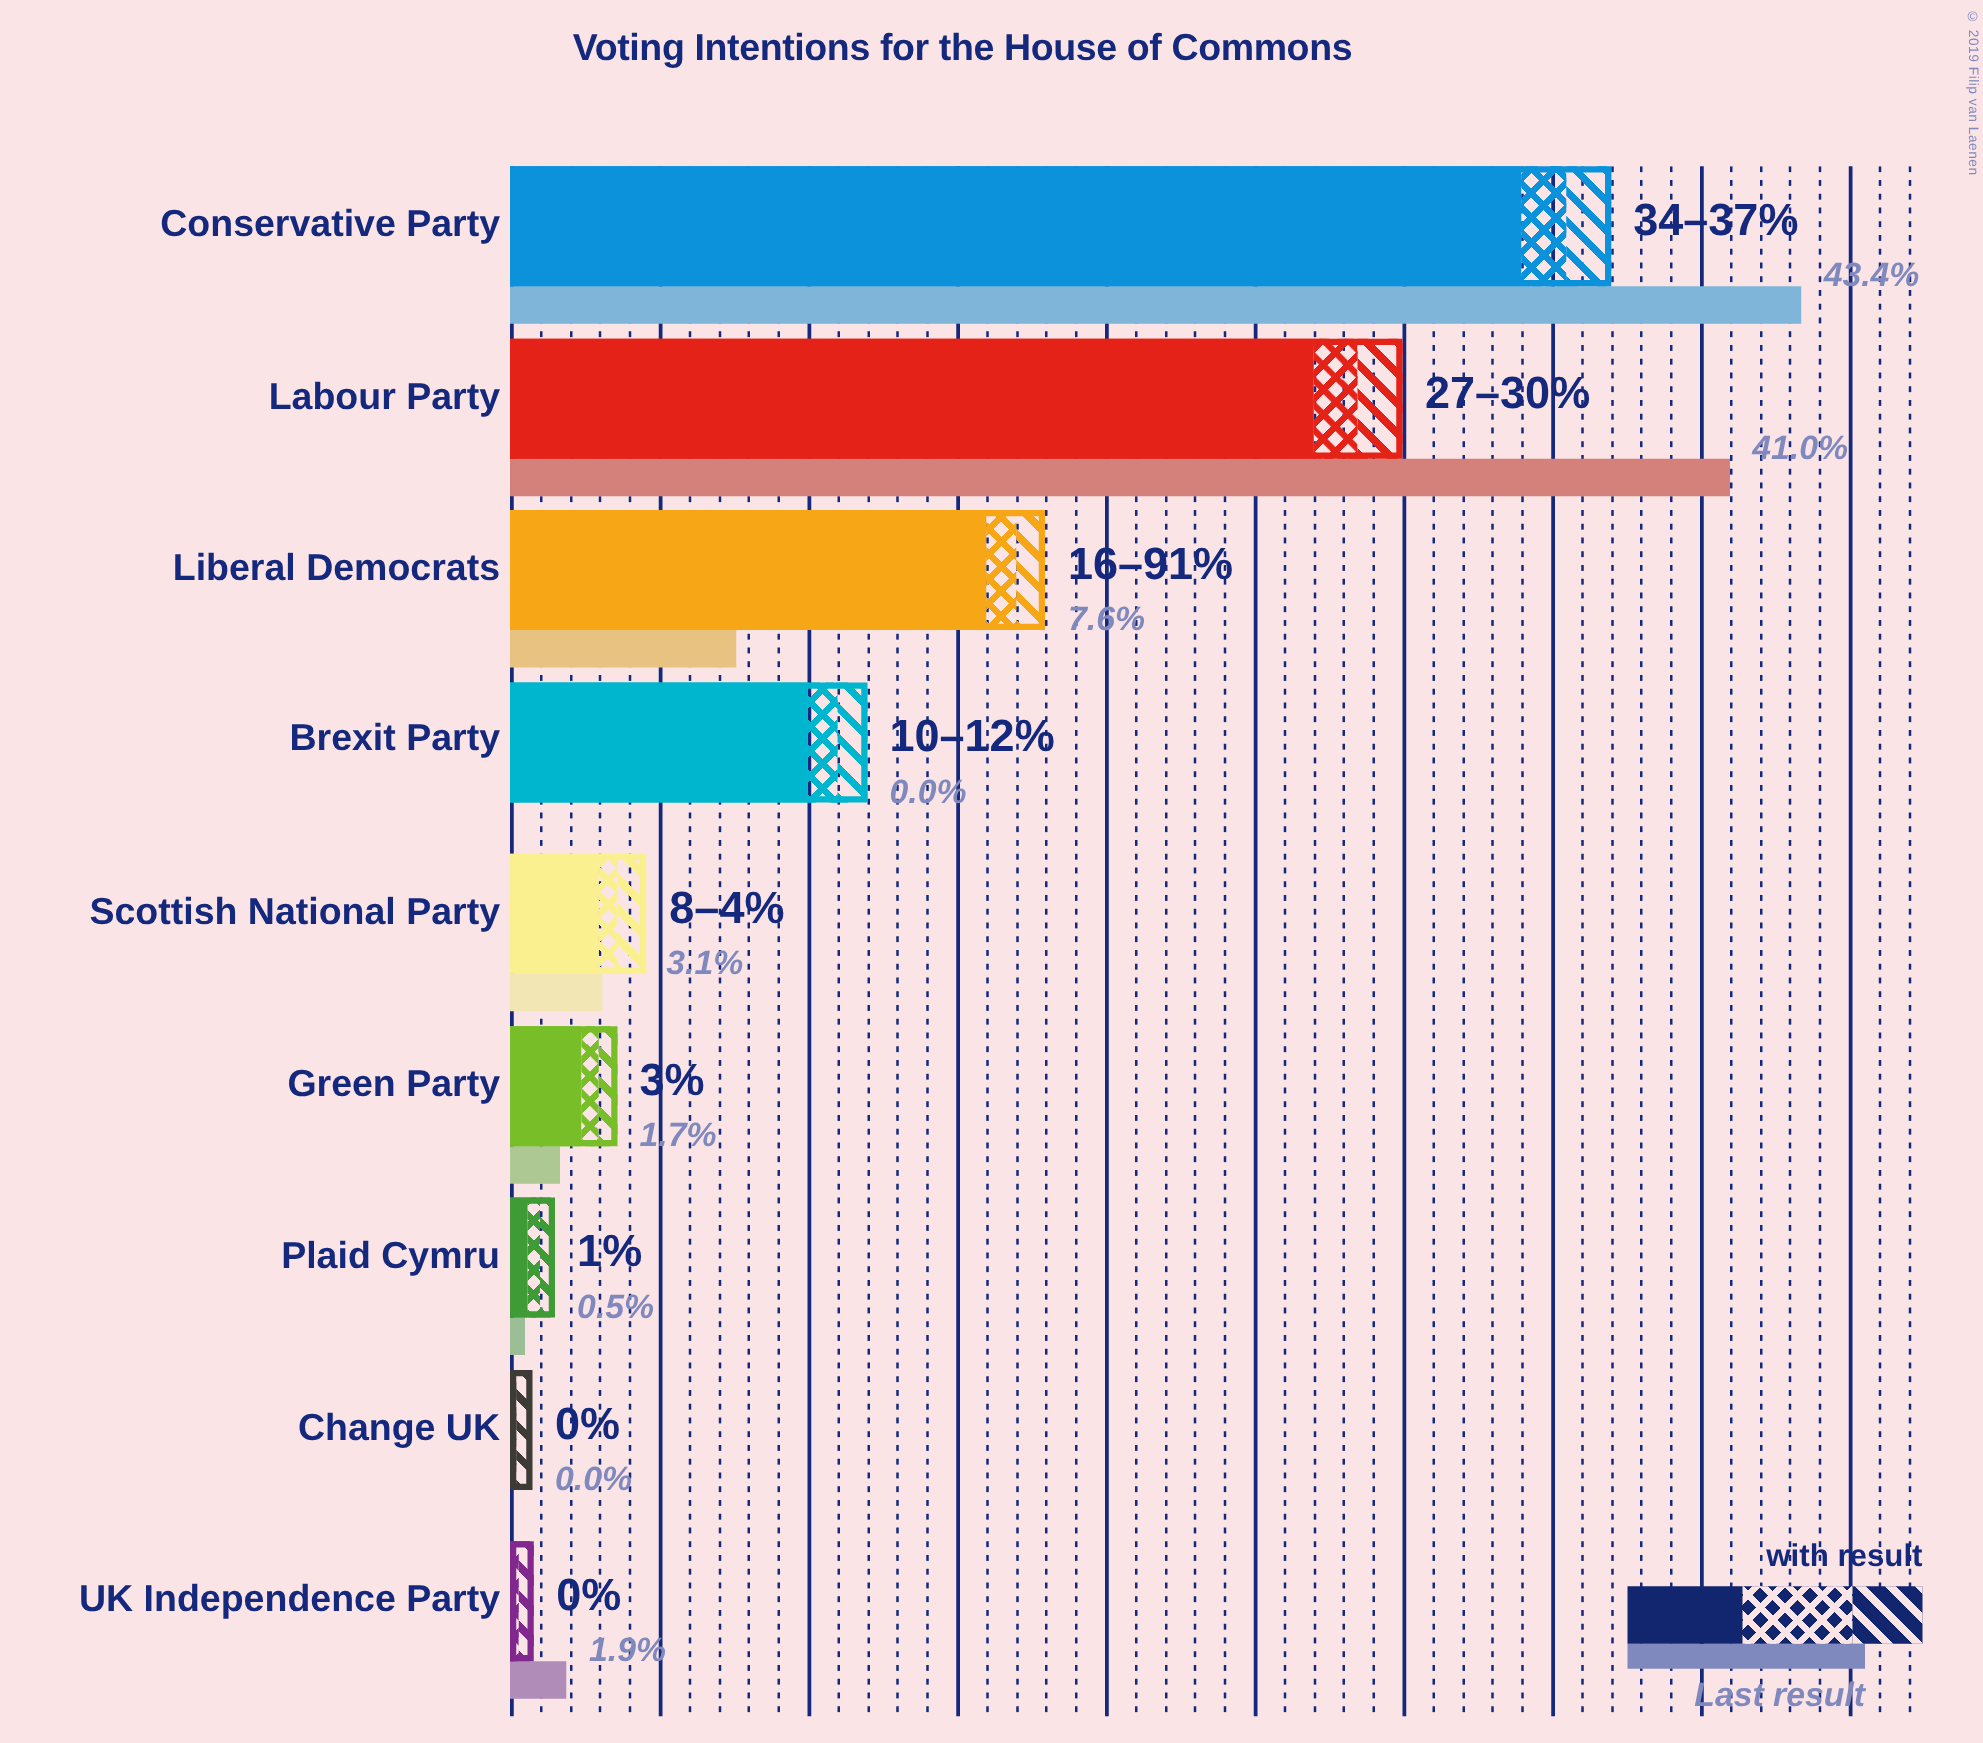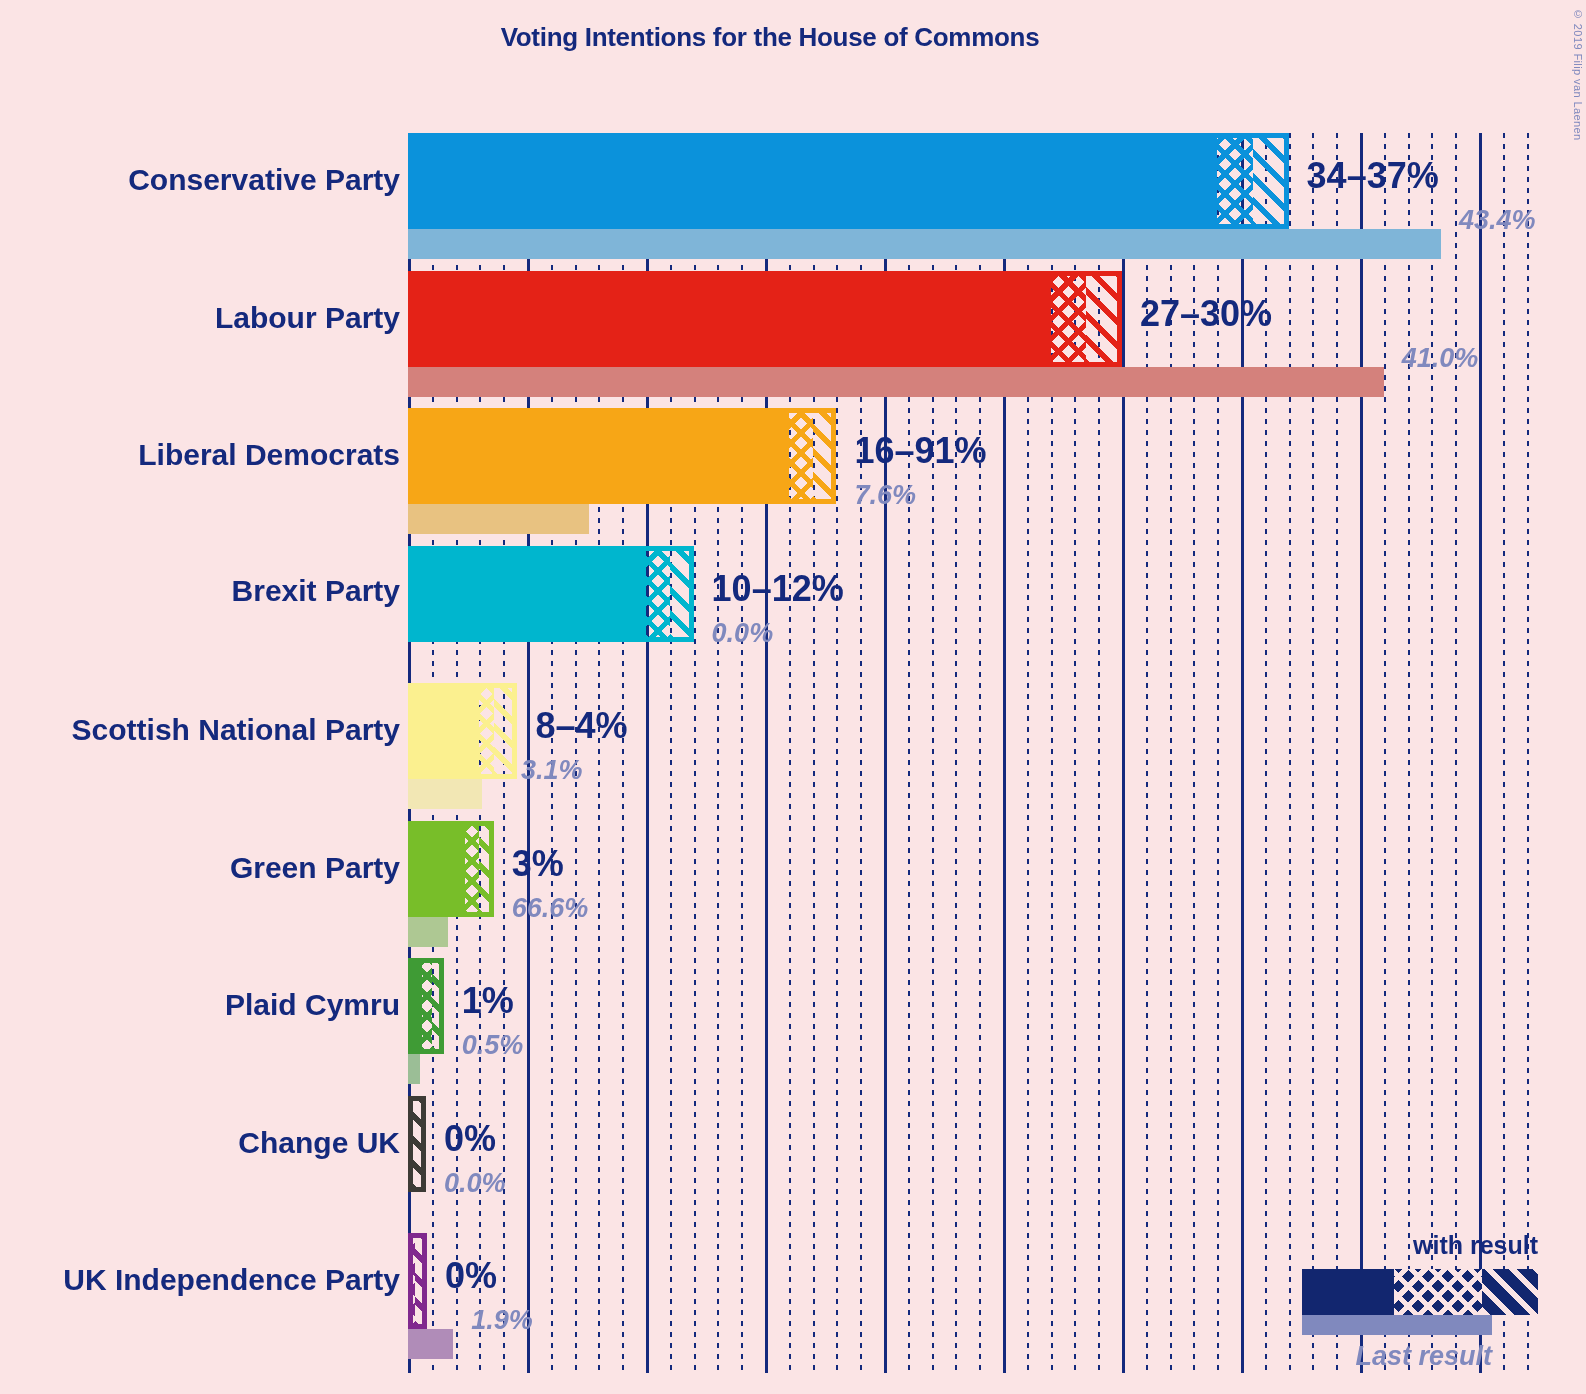--- a/index.html
+++ b/index.html
@@ -7,21 +7,21 @@
     width:1586px;height:1394px;
     background:#FBE4E5;
     font-family:"Liberation Sans", sans-serif;
     position:relative;overflow:hidden;
   }
   #chart-root{position:absolute;inset:0;}
 
   
   .title{
     position:absolute;left:0;top:22px;width:1540px;text-align:center;
-    font-size:26px;font-weight:700;color:#14297D;letter-spacing:-0.3px;
+    font-size:30px;font-weight:700;color:#14297D;letter-spacing:-0.3px;
   }
   .subtitle{
     position:absolute;left:0;top:84px;width:1540px;text-align:center;
     font-size:22px;font-weight:700;color:#14297D;
   }
   .copyright{
     position:absolute;right:2px;top:8px;
     font-size:11px;color:#8089BE;
     writing-mode:vertical-rl;text-orientation:mixed;
     letter-spacing:0.4px;
@@ -203,33 +203,33 @@
         <div class="row" style="top: 550px;">
           <div class="bar-last" style="width: 73.78px; top: 96px; background: rgb(242, 231, 180); opacity: 1;"></div>
           <div class="bar-main" style="width: 109.48px;">
             <div class="bar-fill" style="width: 71.4px; background: rgb(251, 240, 143);"></div>
             <div class="band-cross" style="left: 71.4px; width: 14.28px; background-image: repeating-linear-gradient(45deg, rgb(251, 240, 143) 0px, rgb(251, 240, 143) 5px, transparent 5px, transparent 14px), repeating-linear-gradient(-45deg, rgb(251, 240, 143) 0px, rgb(251, 240, 143) 5px, transparent 5px, transparent 14px);"></div>
             <div class="band-diag" style="left: 85.68px; width: 23.8px; background-image: repeating-linear-gradient(45deg, rgb(251, 240, 143) 0px, rgb(251, 240, 143) 6px, transparent 6px, transparent 17px);"></div>
             <div class="bar-outline" style="left: 0px; width: 109.48px; border-color: rgb(251, 240, 143);"></div>
           </div>
           <div class="lbl-party" style="top: 30px;">Scottish National Party</div>
           <div class="lbl-range" style="left: 127.48px; top: 22px;">8–4%</div>
-          <div class="lbl-last" style="left: 113px; top: 72px;">3.1%</div>
+          <div class="lbl-last" style="left: 125px; top: 72px;">3.1%</div>
         </div>
         <div class="row" style="top: 687.5px;">
           <div class="bar-last" style="width: 40.46px; top: 96px; background: rgb(174, 200, 147); opacity: 1;"></div>
           <div class="bar-main" style="width: 85.68px;">
             <div class="bar-fill" style="width: 57.12px; background: rgb(120, 190, 41);"></div>
             <div class="band-cross" style="left: 57.12px; width: 14.28px; background-image: repeating-linear-gradient(45deg, rgb(120, 190, 41) 0px, rgb(120, 190, 41) 5px, transparent 5px, transparent 14px), repeating-linear-gradient(-45deg, rgb(120, 190, 41) 0px, rgb(120, 190, 41) 5px, transparent 5px, transparent 14px);"></div>
             <div class="band-diag" style="left: 71.4px; width: 14.28px; background-image: repeating-linear-gradient(45deg, rgb(120, 190, 41) 0px, rgb(120, 190, 41) 6px, transparent 6px, transparent 17px);"></div>
             <div class="bar-outline" style="left: 0px; width: 85.68px; border-color: rgb(120, 190, 41);"></div>
           </div>
           <div class="lbl-party" style="top: 30px;">Green Party</div>
           <div class="lbl-range" style="left: 103.68px; top: 22px;">3%</div>
-          <div class="lbl-last" style="left: 103.68px; top: 72px;">66.6%</div>
+          <div class="lbl-last" style="left: 103.68px; top: 72px;">1.7%</div>
         </div>
         <div class="row" style="top: 825px;">
           <div class="bar-last" style="width: 11.9px; top: 96px; background: rgb(155, 190, 150); opacity: 1;"></div>
           <div class="bar-main" style="width: 35.7px;">
             <div class="bar-fill" style="width: 14.28px; background: rgb(63, 155, 53);"></div>
             <div class="band-cross" style="left: 14.28px; width: 9.52px; background-image: repeating-linear-gradient(45deg, rgb(63, 155, 53) 0px, rgb(63, 155, 53) 5px, transparent 5px, transparent 14px), repeating-linear-gradient(-45deg, rgb(63, 155, 53) 0px, rgb(63, 155, 53) 5px, transparent 5px, transparent 14px);"></div>
             <div class="band-diag" style="left: 23.8px; width: 11.9px; background-image: repeating-linear-gradient(45deg, rgb(63, 155, 53) 0px, rgb(63, 155, 53) 6px, transparent 6px, transparent 17px);"></div>
             <div class="bar-outline" style="left: 0px; width: 35.7px; border-color: rgb(63, 155, 53);"></div>
           </div>
           <div class="lbl-party" style="top: 30px;">Plaid Cymru</div>

